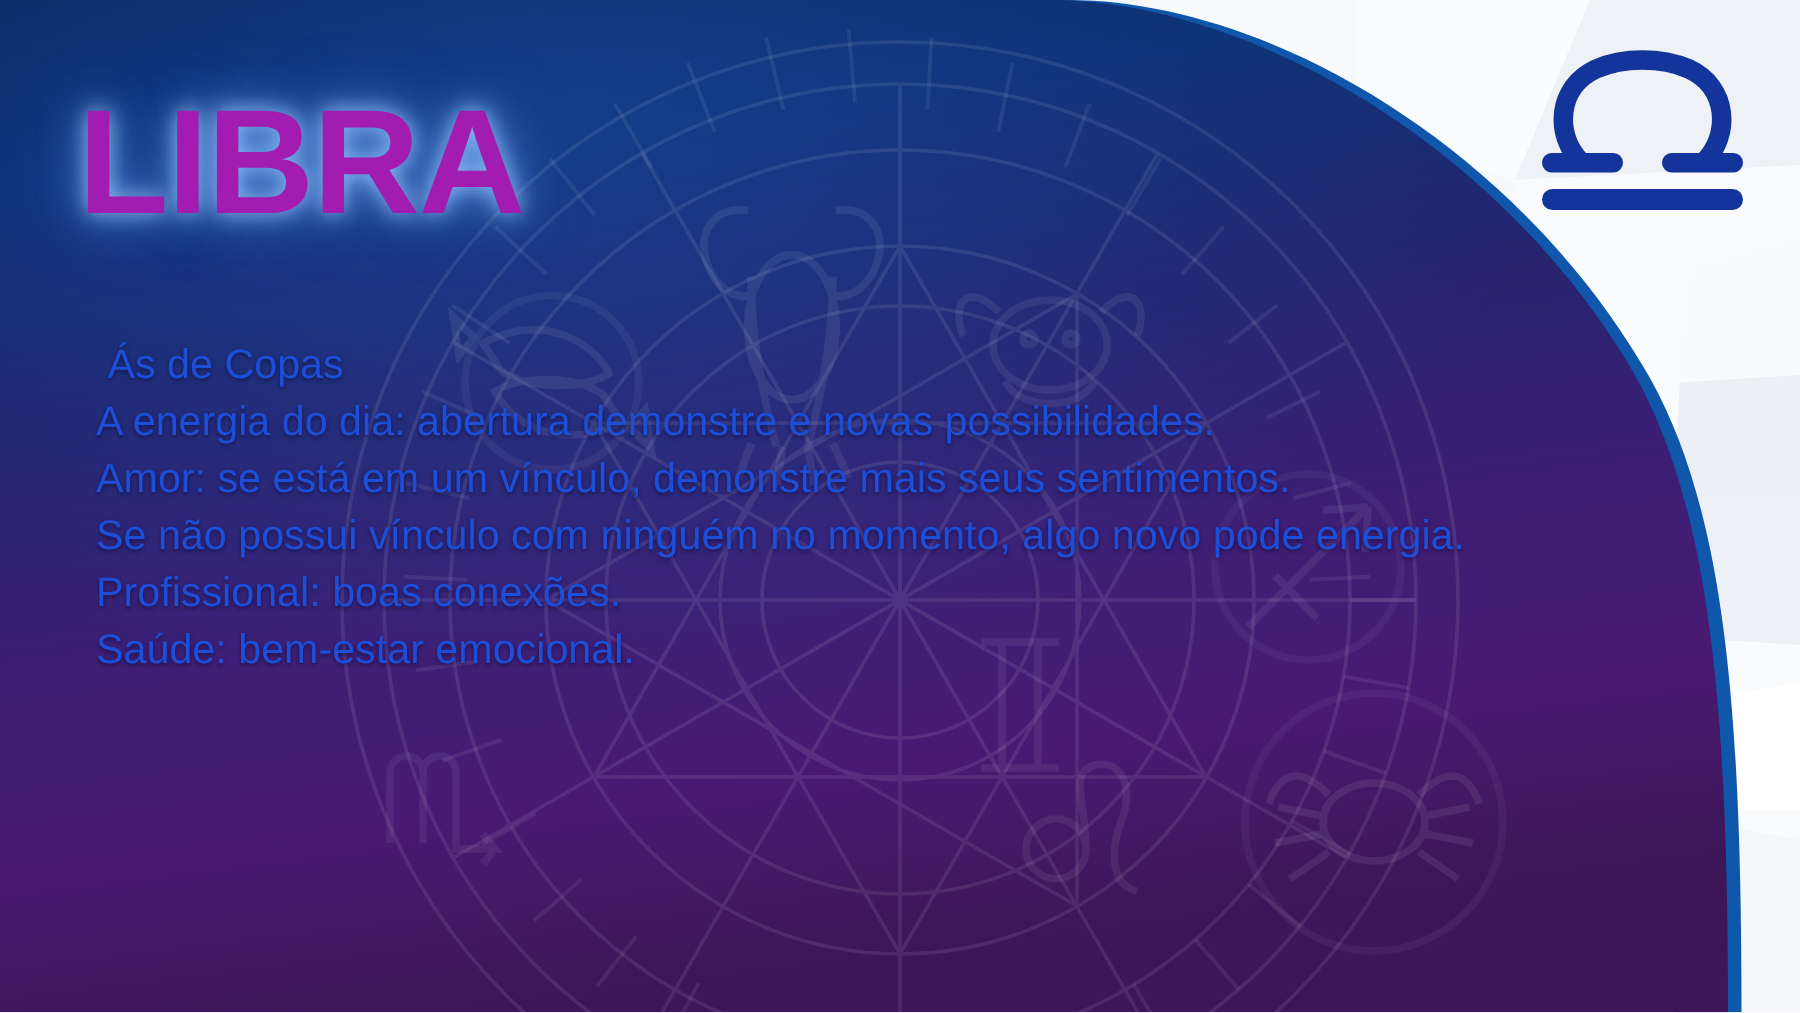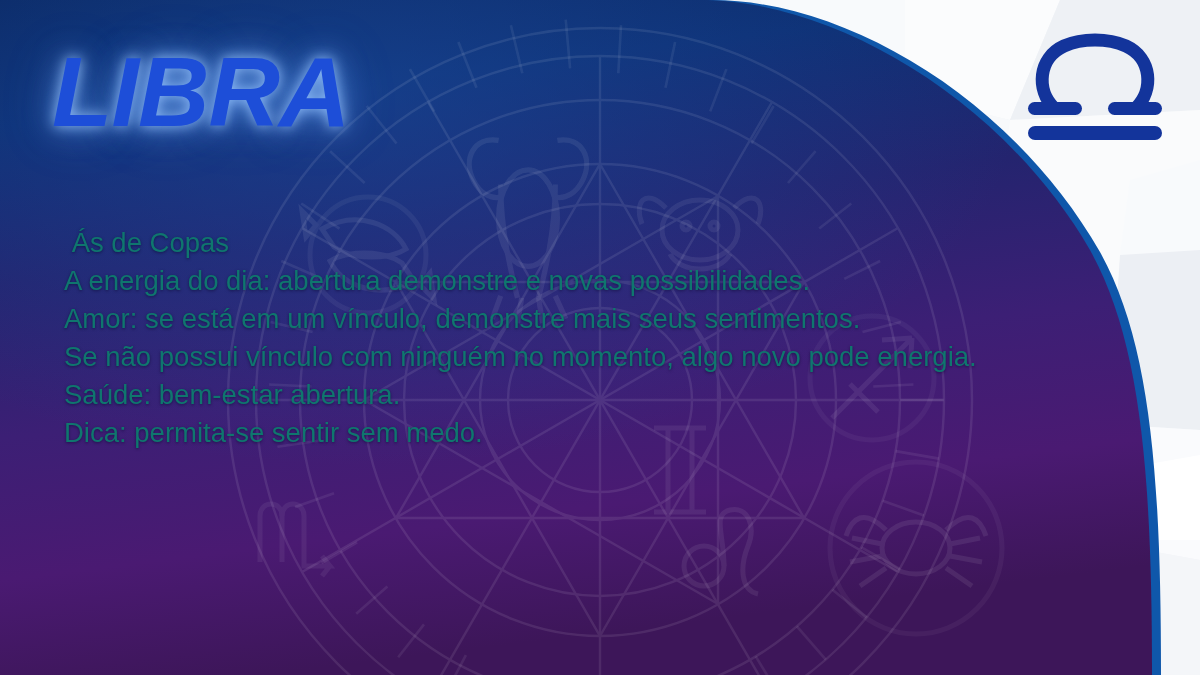--- a/index.html
+++ b/index.html
@@ -25,48 +25,47 @@
   .panel-wrap{
     position:absolute; inset:0;
   }
   .panel-wrap svg{position:absolute;inset:0;width:100%;height:100%;display:block;}
 
   
 
   
   .title{
     position:absolute;
-    left:52px; top:42px;
+    left:52px; top:58px;
     margin:0;
     font-size:99px;
     line-height:1;
     font-weight:bold;
-    color:#1d4ed8;
+    color:#a21caf;
     letter-spacing:-1px;
     font-family:"Liberation Sans", sans-serif;
     text-shadow:
       0 0 14px rgba(150,195,255,.95),
       0 0 30px rgba(110,170,255,.65),
       0 0 52px rgba(80,140,240,.45);
     white-space:nowrap;
     user-select:none;
-    font-style:italic;
   }
 
   
   .body-copy{
     position:absolute;
     left:64px; top:224px;
     width:900px;
   }
   .body-copy p{
     margin:0;
     font-size:27.5px;
     line-height:38px;
-    color:#0f766e;
+    color:#1d4ed8;
     font-family:"Liberation Sans", sans-serif;
     white-space:pre;
     text-shadow:0 1px 3px rgba(10,5,40,.55);
   }
 
   
   .glyph{
     position:absolute;
     left:1016px; top:30px;
     width:158px; height:118px;
@@ -286,22 +285,22 @@
     </svg>
   </div>
 
   <h1 class="title">LIBRA</h1>
 
   <div class="body-copy">
     <p> Ás de Copas</p>
     <p>A energia do dia: abertura demonstre e novas possibilidades.</p>
     <p>Amor: se está em um vínculo, demonstre mais seus sentimentos.</p>
     <p>Se não possui vínculo com ninguém no momento, algo novo pode energia.</p>
-    <p>Saúde: bem-estar abertura.</p>
-    <p>Dica: permita-se sentir sem medo.</p>
+    <p>Profissional: boas conexões.</p>
+    <p>Saúde: bem-estar emocional.</p>
   </div>
 
   <div class="glyph">
     <svg viewBox="0 0 158 118">
       <g stroke="#13349B" fill="none" stroke-width="13" stroke-linecap="round">
         <path d="M38,78 C 20,60 22,28 48,16 C 66,8 92,8 110,16 C 136,28 138,60 120,78"></path>
       </g>
       <rect x="12" y="72" width="54" height="13" rx="6.5" fill="#13349B"></rect>
       <rect x="92" y="72" width="54" height="13" rx="6.5" fill="#13349B"></rect>
       <rect x="12" y="96" width="134" height="14" rx="7" fill="#13349B"></rect>

